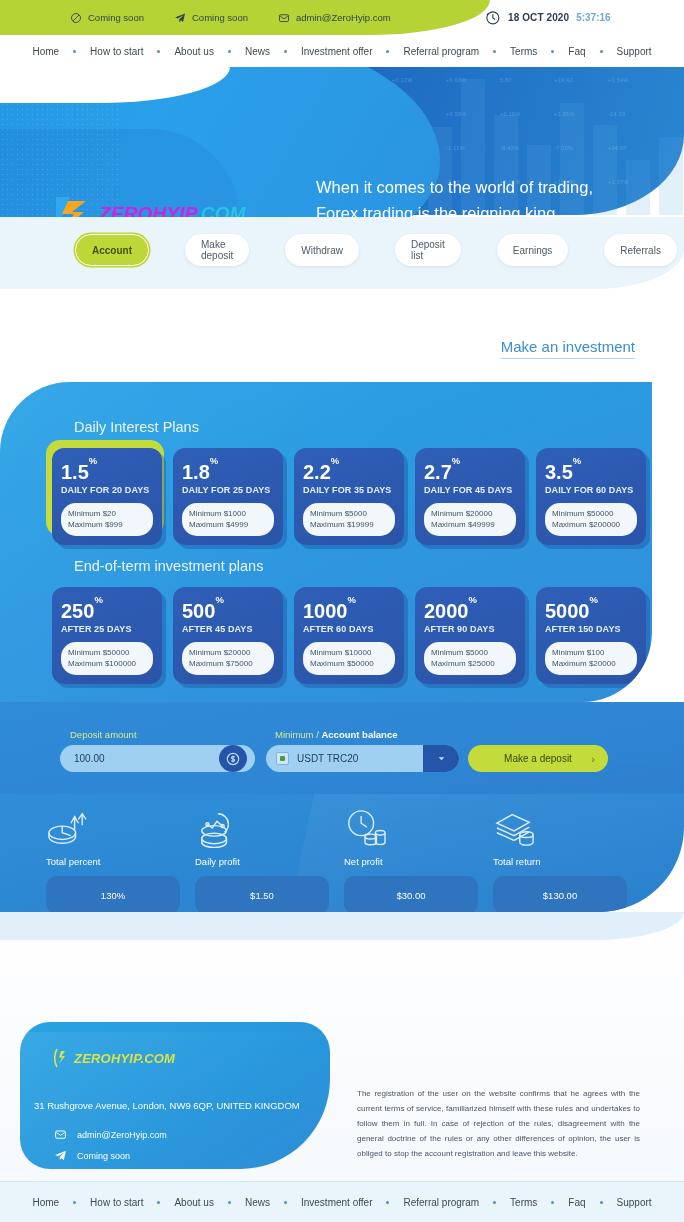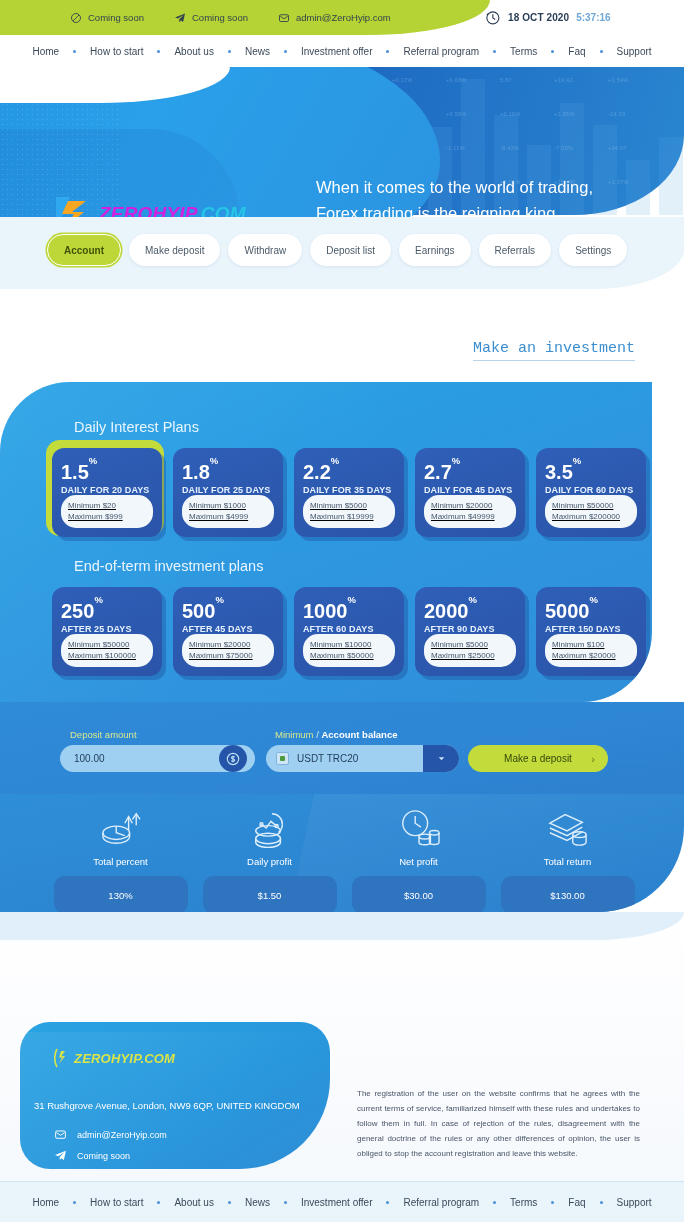--- a/index.html
+++ b/index.html
@@ -90,36 +90,37 @@
     border-bottom-right-radius:90px 40px; overflow:visible;
   }
   .tabs{
     position:absolute; left:47px; top:17px; display:flex; gap:8px;
   }
   .tab{
     height:32px; border-radius:18px; background:#fff;
     display:flex; align-items:center; justify-content:center;
     padding:0 16px; font-size:10px; color:#4a5a68; cursor:pointer;
     box-shadow:0 1px 3px rgba(40,90,140,.10);
+    margin-left:28px;
   }
   .tab.active{
     background:#bcd737; color:#3f5109; font-weight:bold;
     border:1.5px solid #ffffff;
     box-shadow:0 0 0 1.5px #bcd737;
   }
 
   
   .invest-head{
     position:absolute; left:0; top:330px; width:684px; height:48px;
   }
   .invest-title{
     position:absolute; right:49px; top:8px;
     font-size:15px; color:#3b8ed0;
   }
-  .invest-title u { text-decoration: none; border-bottom:1.5px solid #b8d2e6; padding-bottom:3px;font-family:Liberation Mono, monospace;}
+  .invest-title u { text-decoration: none; border-bottom:1.5px solid #b8d2e6; padding-bottom:3px;}
 
   
   .panel{
     position:absolute; left:0; top:382px; width:652px; height:320px;
     background: linear-gradient(160deg,#2aa3e6 0%, #2a9ce2 30%, #2f93dd 70%, #2f8ed8 100%);
     border-top-left-radius:70px; border-bottom-right-radius:70px;
     overflow:hidden;
   }
   .panel-sheen{
     position:absolute; left:-60px; top:-60px; width:560px; height:460px;
@@ -139,21 +140,21 @@
     box-shadow: 4px 4px 0 rgba(25,70,150,.35);
   }
   .card.sel .hl{
     position:absolute; left:-6px; top:-8px; width:118px; height:96px;
     background:#c3dc3b; border-radius:14px; z-index:1;
   }
   .card-pct{ color:#ffffff; font-size:20px; font-weight:bold; line-height:20px;}
   .card-pct sup{ font-size:9.5px; font-weight:bold; top:-7px; position:relative;}
   .card-sub{ color:#e6f1ff; font-size:9px; font-weight:bold; margin-top:3px; letter-spacing:.1px;}
   .card-box{
-    background:#f2f7fb; border-radius:15px; padding:5px 7px;text-decoration:underline;
+    margin-top:8px; background:#f2f7fb; border-radius:15px; padding:5px 7px;
   }
   .card-box div{ font-size:8px; color:#44566a; line-height:11.5px;}
 
   
   .depositbar{
     position:absolute; left:0; top:702px; width:684px; height:92px;
     background: linear-gradient(170deg,#2f8ad8 0%, #2e86d4 60%, #2d80ce 100%);
     overflow:hidden;
   }
   .dep-texture{position:absolute; inset:0; opacity:.07;
@@ -193,21 +194,21 @@
   
   .stats{
     position:absolute; left:0; top:794px; width:684px; height:118px;
     background: linear-gradient(170deg,#2f8ed8 0%, #2a80cd 100%);
     border-bottom-right-radius:85px; overflow:hidden;
   }
   .stats-sheen{position:absolute; right:-40px; top:-60px; width:420px; height:260px;
     background:linear-gradient(150deg, rgba(255,255,255,.07), rgba(255,255,255,0) 70%);
     transform:rotate(12deg);}
   .stats-row{ position:absolute; left:46px; top:10px; width:596px; display:flex;}
-  .stat{ width:149px; display:flex; flex-direction:column; align-items:center; }
+  .stat{ width:149px; display:flex; flex-direction:column; align-items:flex-start; }
   .stat-ico{ height:44px; display:flex; align-items:flex-end; justify-content:center;}
   .stat-label{ font-size:9.5px; color:#ffffff; margin-top:8px;}
   .stat-pill{
     margin-top:9px; width:134px; height:38px; border-radius:11px;
     background:#2e74bf; display:flex; align-items:center; justify-content:center;
     font-size:9.5px; color:#ffffff;
   }
 
   
   .lightzone{

